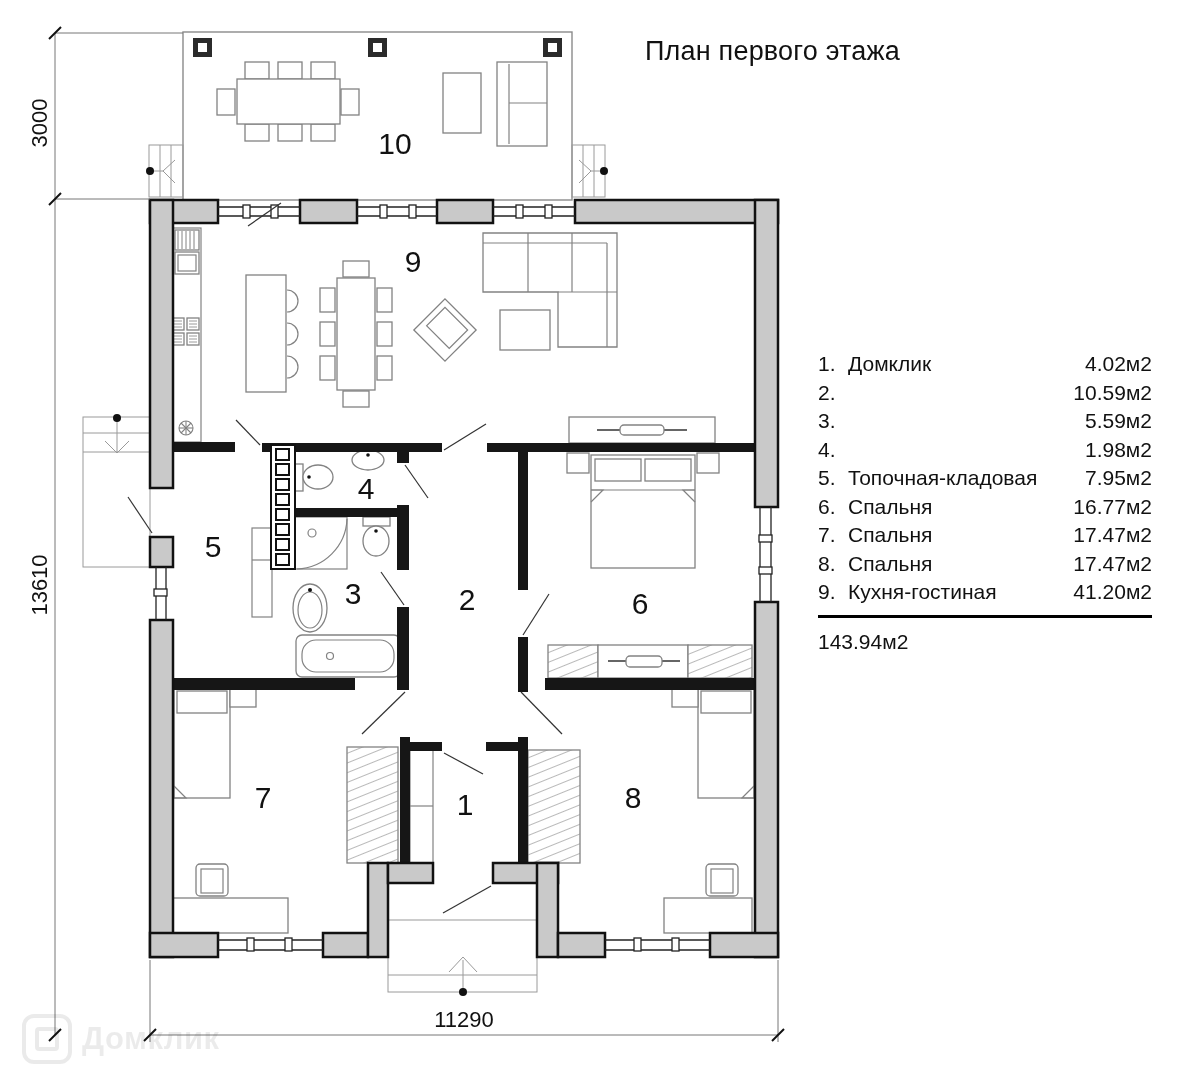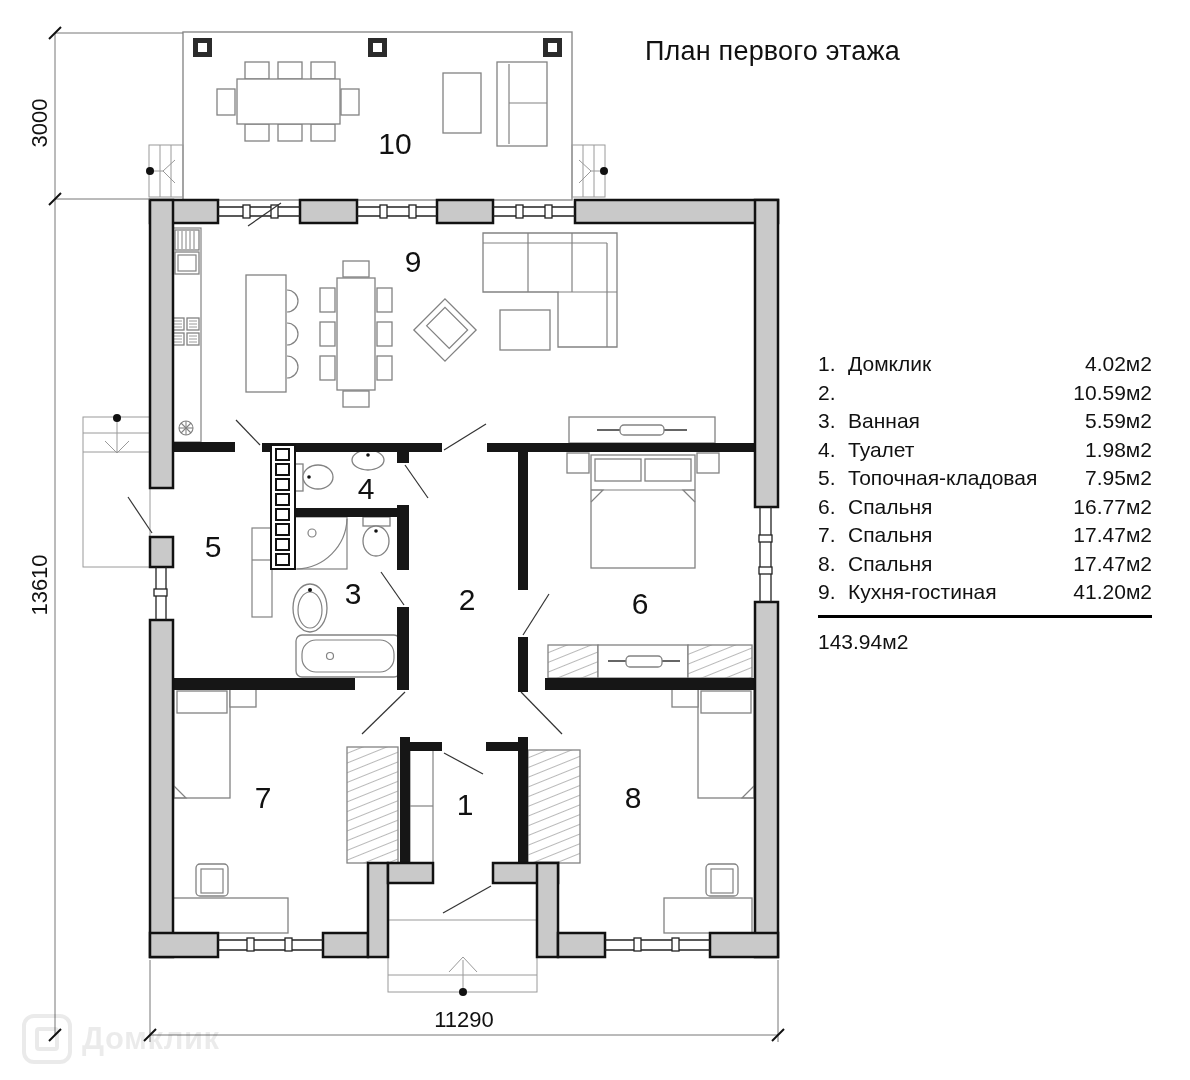--- a/index.html
+++ b/index.html
@@ -434,26 +434,24 @@
         <span class="legend-num">1.</span>
         <span class="legend-name">Домклик</span>
         <span class="legend-area">4.02м2</span>
       </div>
     <div class="legend-row">
         <span class="legend-num">2.</span>
         <span class="legend-area">10.59м2</span>
       </div>
     <div class="legend-row">
         <span class="legend-num">3.</span>
-        <span class="legend-name">Ванная</span>
         <span class="legend-area">5.59м2</span>
       </div>
     <div class="legend-row">
         <span class="legend-num">4.</span>
-        <span class="legend-name">Туалет</span>
         <span class="legend-area">1.98м2</span>
       </div>
     <div class="legend-row">
         <span class="legend-num">5.</span>
         <span class="legend-name">Топочная-кладовая</span>
         <span class="legend-area">7.95м2</span>
       </div>
     <div class="legend-row">
         <span class="legend-num">6.</span>
         <span class="legend-name">Спальня</span>

